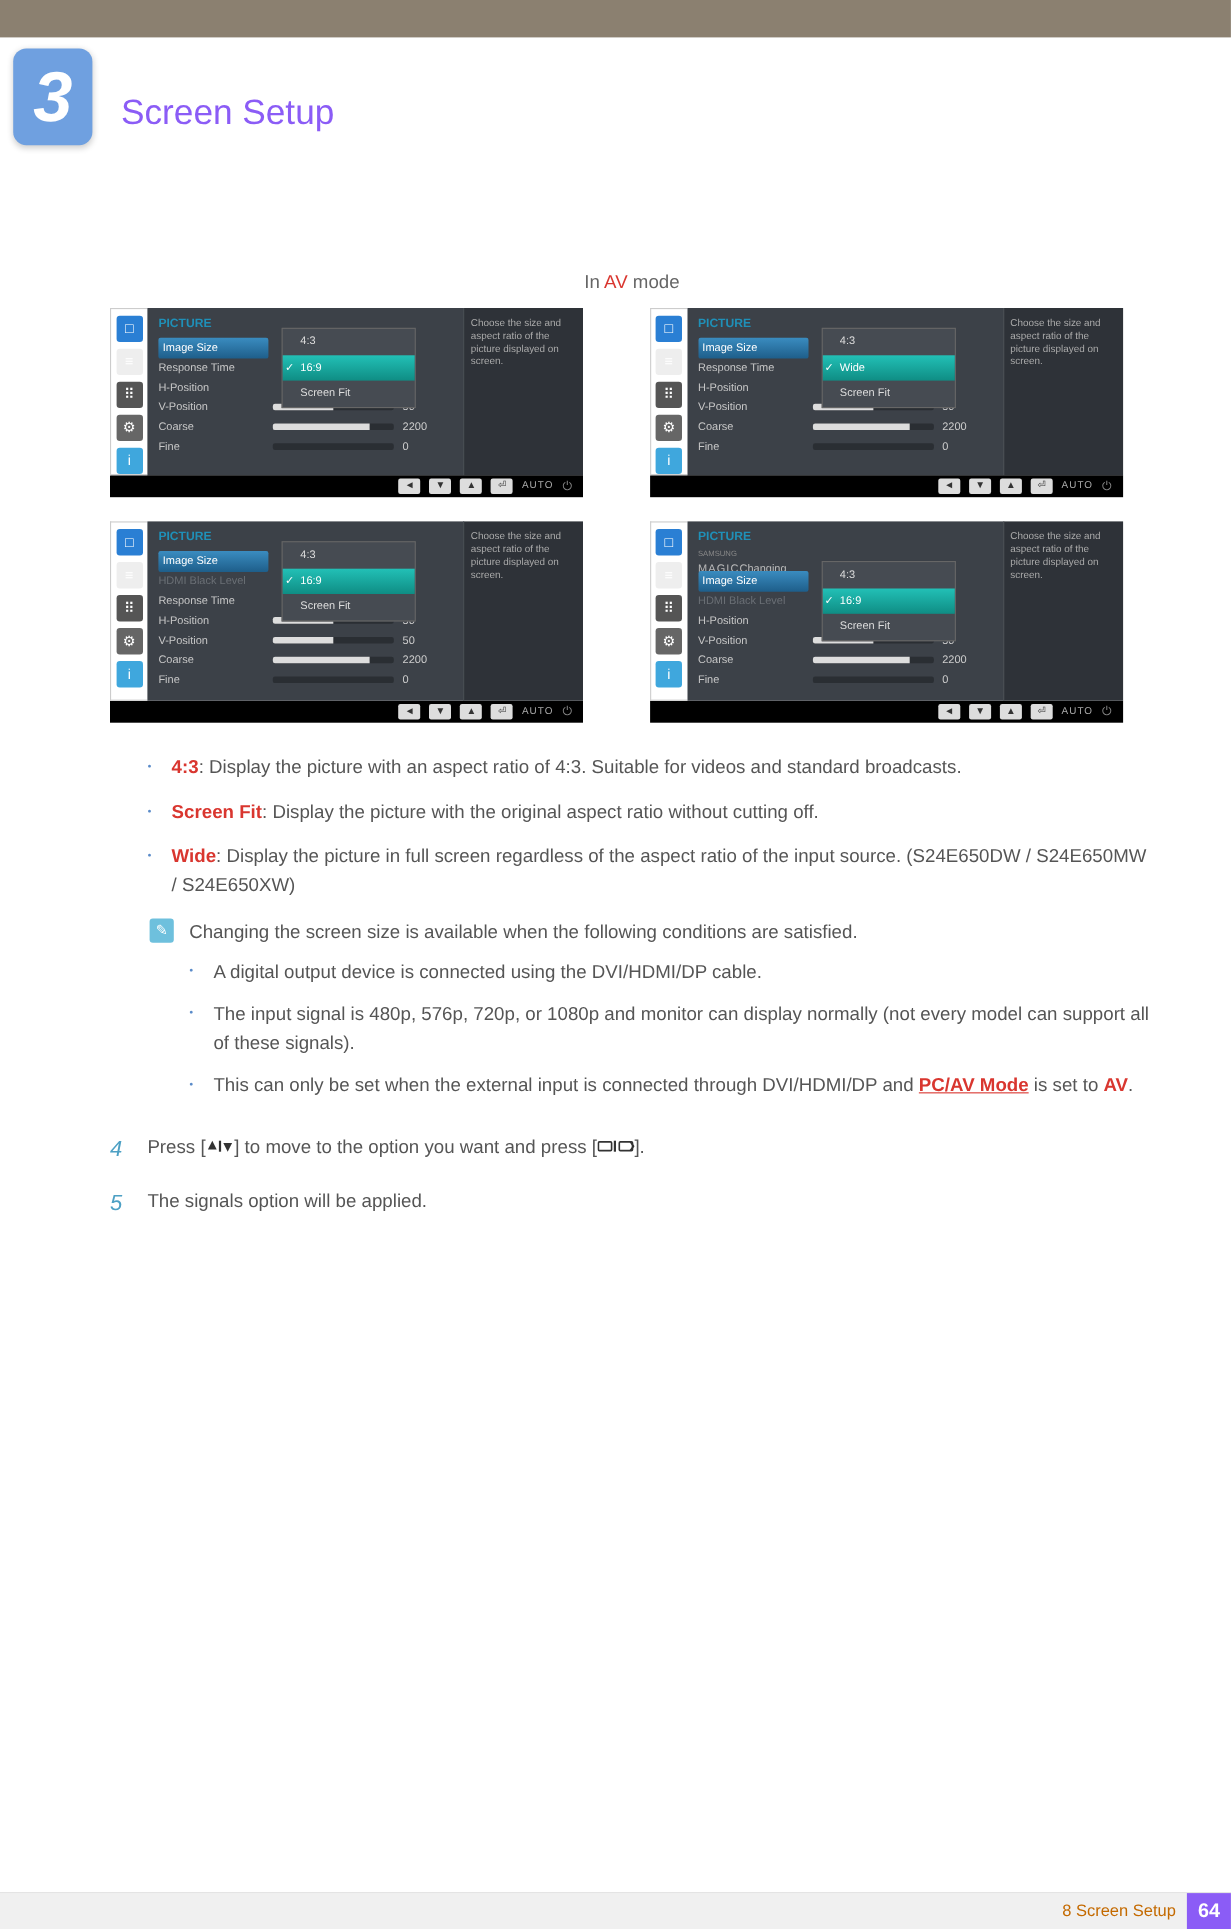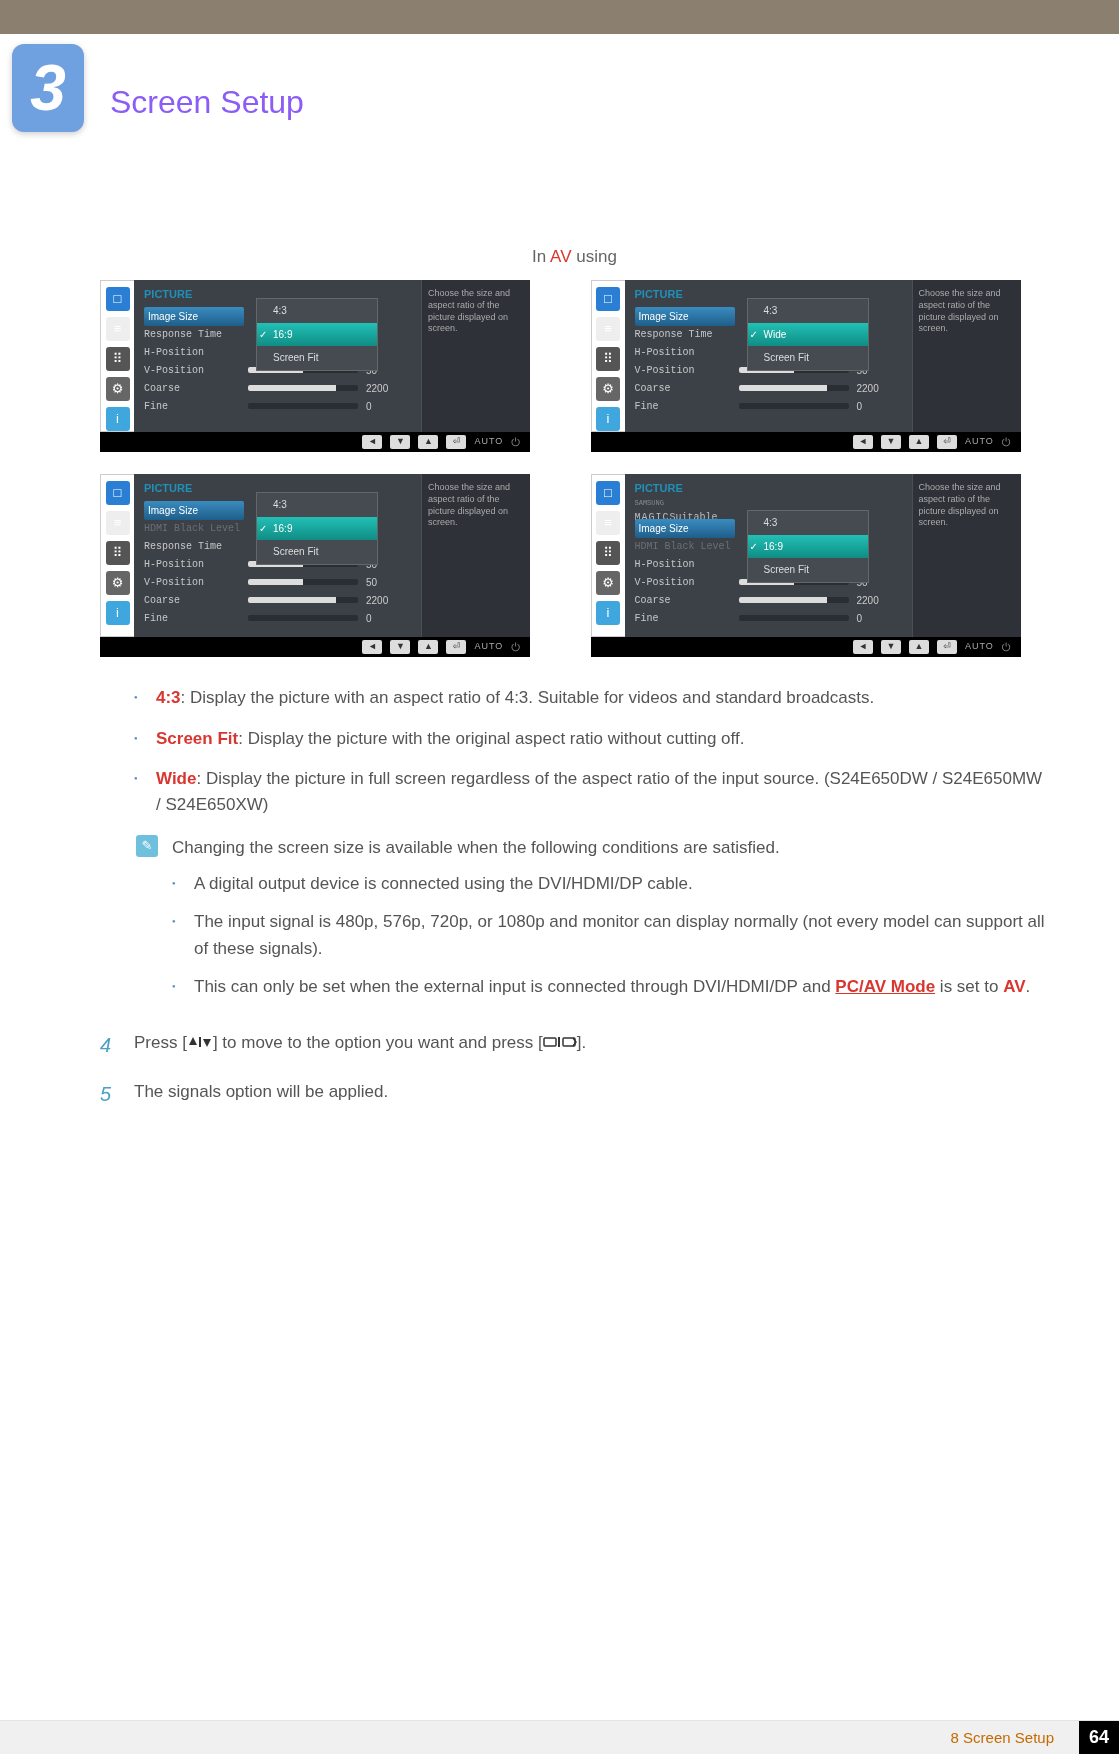--- a/index.html
+++ b/index.html
@@ -25,21 +25,21 @@
   .osd-icons .ic { width: 24px; height: 24px; border-radius: 3px; display:flex; align-items:center; justify-content:center; font-size:13px; color:#fff; }
   .ic-screen { background:#2a7fd4; }
   .ic-list { background:#eee; color:#888; }
   .ic-dots { background:#555; }
   .ic-gear { background:#666; }
   .ic-info { background:#3fa7dd; border-radius:50%; }
 
   .osd-main { flex: 1; background: #3c4148; position: relative; padding: 6px 0 10px 0; min-height: 150px; }
   .osd-title { color:#1f90b8; font-size:11px; font-weight:bold; padding-left:10px; margin-bottom:4px; }
   .osd-row { display:flex; align-items:center; height:18px; padding-left:10px; }
-  .osd-row .lbl { width:100px; font-size:10px; color:#c7c7c7;font-family:Liberation Mono, monospace; }
+  .osd-row .lbl { width:100px; font-size:10px; color:#c7c7c7; }
   .osd-row.sel .lbl-box { background: linear-gradient(#3a8cc0,#1e5e8a); width:100px; font-size:10px; color:#fff; padding:2px 4px; border-radius:2px; }
   .osd-row.dim .lbl { color:#6a6f75; }
   .slider { height:6px; width:110px; background:#2a2e33; border-radius:2px; position:relative; margin-left:4px; }
   .slider .fill { height:100%; background:#ddd; border-radius:2px 0 0 2px; }
   .slider-val { color:#ccc; font-size:10px; margin-left:8px; }
 
   .opt-box { position:absolute; left:122px; top:18px; width:122px; background:#464b52; border:1px solid #666; z-index:5; }
   .opt-box .opt { font-size:10px; color:#ddd; padding:4px 8px; position:relative; }
   .opt-box .opt.checked::before { content:"✓"; position:absolute; left:2px; color:#fff; }
   .opt-box .opt.selected { background: linear-gradient(#22c0b6,#0f8d84); color:#fff; }
@@ -63,38 +63,38 @@
   .note-body ul { list-style: none; margin-top: 10px; }
   .note-body ul li { position:relative; padding-left: 22px; margin-bottom: 12px; }
   .note-body ul li::before { content:"●"; color:#5a8bc9; font-size:6px; position:absolute; left:0; top:8px; }
 
   .step { display:flex; gap:16px; margin-top:18px; }
   .step-num { color:#4da0c4; font-style:italic; font-size:20px; font-weight:500; width:18px; }
   .inline-glyph { display:inline-block; vertical-align:middle; }
 
   .footer { position: fixed; left:0; bottom:0; width:1119px; height:34px; background:#f0f0f0; border-top:1px solid #e4e4e4; display:flex; align-items:center; justify-content:flex-end; padding-right:0; }
   .footer-text { color:#c46a00; font-size:15px; margin-right:10px; }
-  .footer-page { background:#000000; color:#fff; width:40px; height:34px; display:flex; align-items:center; justify-content:center; font-size:18px; font-weight:bold;margin-left:15px; }
+  .footer-page { background:#8b5cf6; color:#fff; width:40px; height:34px; display:flex; align-items:center; justify-content:center; font-size:18px; font-weight:bold; }
 
   .spacer-block { height: 560px; }
 </style>
 </head>
 <body>
 
 <div class="topbar"></div>
 
 <div class="header">
   <div class="chapter-badge">3</div>
   <div class="page-title">Screen Setup</div>
 </div>
 
 <div class="content">
 
   <div class="mode-label">
-    <span>In </span><span class="hl">AV</span><span> using</span>
+    <span>In </span><span class="hl">AV</span><span> mode</span>
   </div>
 
   <div class="osd-grid" id="osd-grid">
       <div class="osd-panel">
         <div class="osd-body">
           <div class="osd-icons">
             <div class="ic ic-screen">□</div>
             <div class="ic ic-list">≡</div>
             <div class="ic ic-dots">⠿</div>
             <div class="ic ic-gear">⚙</div>
@@ -277,21 +277,21 @@
           <div class="osd-icons">
             <div class="ic ic-screen">□</div>
             <div class="ic ic-list">≡</div>
             <div class="ic ic-dots">⠿</div>
             <div class="ic ic-gear">⚙</div>
             <div class="ic ic-info">i</div>
           </div>
           <div class="osd-main">
             <div class="osd-title">PICTURE</div>
             <div class="osd-row">
-              <div class="lbl"><span style="font-size:7px;color:#888">SAMSUNG</span><br><span style="letter-spacing:1px;color:#bbb">MAGIC</span><span style="color:#bbb">Suitable</span></div>
+              <div class="lbl"><span style="font-size:7px;color:#888">SAMSUNG</span><br><span style="letter-spacing:1px;color:#bbb">MAGIC</span><span style="color:#bbb">Changing</span></div>
             </div>
             <div class="osd-row sel">
               <div class="lbl-box">Image Size</div>
             </div>
             <div class="osd-row dim">
               <div class="lbl">HDMI Black Level</div>
             </div>
             <div class="osd-row">
               <div class="lbl">H-Position</div>
             </div>

